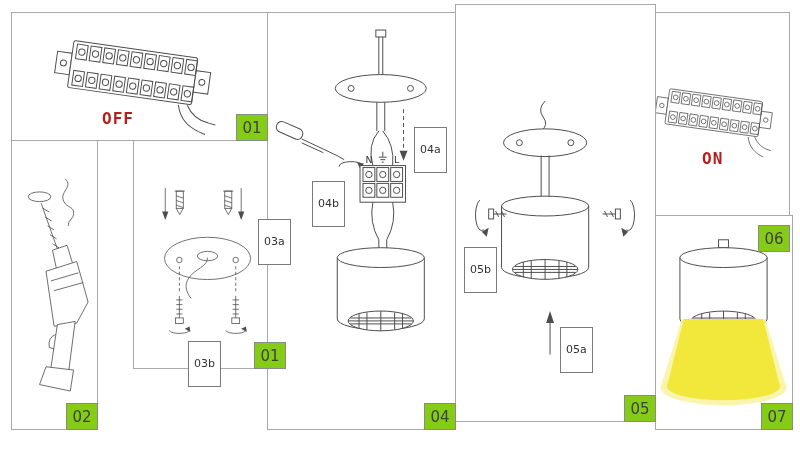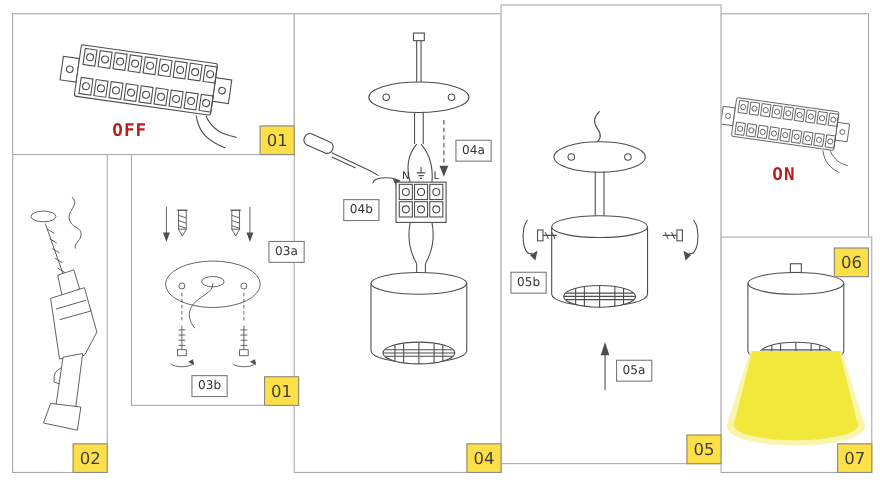--- a/index.html
+++ b/index.html
@@ -1,24 +1,24 @@
 <!DOCTYPE html>
 <html><head>
 <meta charset="utf-8">
 <style>
   * { box-sizing: border-box; }
   body { margin:0; background:#ffffff; font-family:"DejaVu Sans", sans-serif; }
   #stage { position:relative; width:800px; height:451px; background:#fff; overflow:hidden; }
   .panel { position:absolute; border:1px solid #a9a9a9; background:#fff; }
   .panel svg { position:absolute; left:0; top:0; width:100%; height:100%; }
   .badge { position:absolute; right:-1px; bottom:-1px; min-width:32px; height:27px;
-           border:1px solid #8a8a8a; background:#fde047; display:flex; align-items:center;
+           border:1px solid #8a8a8a; background:#84cc16; display:flex; align-items:center;
            justify-content:center; font-size:15px; color:#3f3f3f; padding:0 5px; z-index:3; }
   .tag { position:absolute; border:1px solid #7a7a7a; background:#fff; font-size:11px;
-         color:#333; line-height:16px; padding:1px 5px; z-index:2; }
+         color:#333; line-height:16px; padding:14px 5px; z-index:2; }
   .onoff { position:absolute; font-family:"DejaVu Sans Mono", monospace; font-weight:bold;
            font-size:16px; letter-spacing:1px; color:#b91c1c; z-index:2; }
   .ln { fill:none; stroke:#4d4d4d; stroke-width:1; }
   .fw { fill:#ffffff; stroke:#4d4d4d; stroke-width:1; }
   .fd { fill:#4d4d4d; stroke:none; }
   .dash { stroke-dasharray:4 3; }
   .tlabel { font-family:"DejaVu Sans", sans-serif; font-size:9.5px; fill:#333; text-anchor:middle; }
 </style>
 </head>
 <body>
@@ -77,21 +77,21 @@
         <polygon class="fw" points="42,128 80,116 94,166 80,192 52,196"></polygon>
         <path class="ln" d="M48,140 l34,-10 M52,152 l36,-10"></path>
         <polygon class="fw" points="56,194 78,190 70,252 48,248"></polygon>
         <path class="ln" d="M54,206 q-10,4 -8,16 l6,2"></path>
         <polygon class="fw" points="42,246 76,250 72,276 34,268"></polygon>
       </g>
     </svg>
     <div class="badge">02</div>
   </div>
 
-  <div class="panel" style="left:119px; top:140px; width:153px; height:229px;">
+  <div class="panel" style="left:133px; top:140px; width:153px; height:229px;">
     <svg viewBox="0 0 153 290">
       <g>
         <path class="ln" d="M20,60 v32"></path>
           <polygon class="fd" points="16,90 24,90 20,101"></polygon>
         <path class="ln" d="M32,64 h13"></path>
         <rect x="34" y="64" width="9" height="22" class="ln"></rect>
         <path class="ln" d="M34,70 l9,3 M34,76 l9,3 M34,82 l9,3"></path>
         <path class="ln" d="M34,86 l4.5,8 l4.5,-8"></path>
       </g>
       <g>

